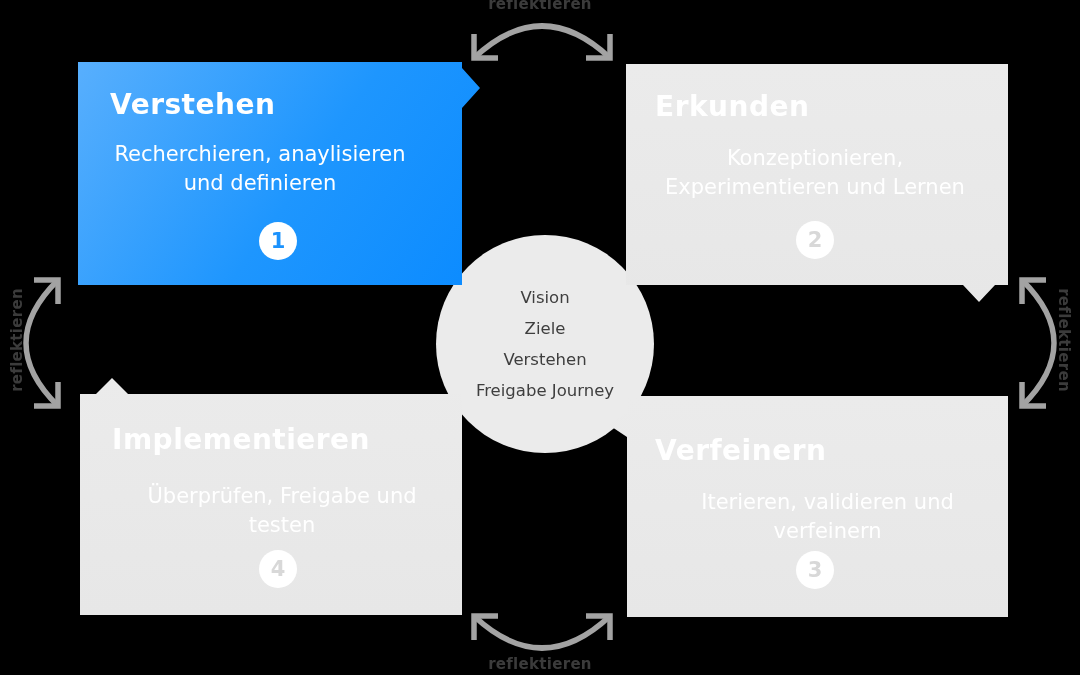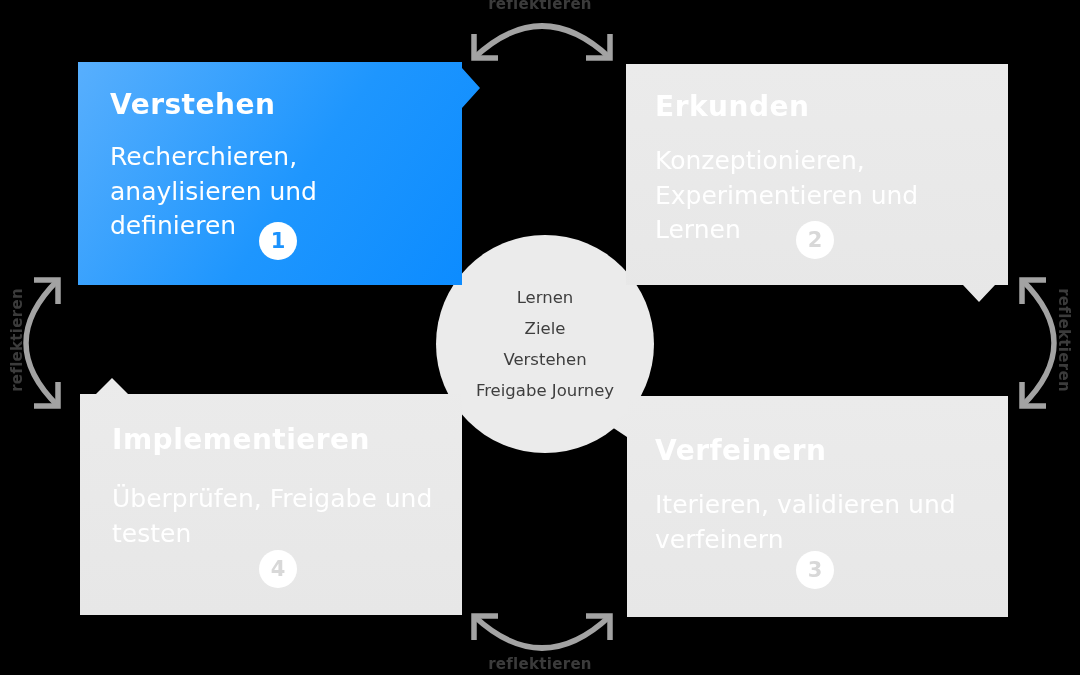--- a/index.html
+++ b/index.html
@@ -25,21 +25,21 @@
   }
   .panel-verfeinern{
     left:609px;top:396px;width:399px;height:221px;
     background:linear-gradient(180deg,#ebebeb,#e7e7e7);
     clip-path:polygon(18px 0,399px 0,399px 221px,18px 221px,18px 41px,0 29px,18px 16px);
   }
   .panel-title{
     position:absolute;color:#fff;font-weight:bold;font-size:28px;letter-spacing:.5px;
   }
   .panel-desc{
-    position:absolute;color:#fff;font-size:25px;line-height:1.38;font-weight:400;
+    position:absolute;color:#fff;font-size:21px;line-height:1.38;font-weight:400;text-align:center;
   }
   .pv .panel-title{left:32px;top:26px;}
   .pv .panel-desc{left:32px;top:78px;width:300px;}
   .pe .panel-title{left:29px;top:26px;}
   .pe .panel-desc{left:29px;top:80px;width:320px;}
   .pi .panel-title{left:32px;top:45px;}
   .pi .panel-desc{left:32px;top:104px;width:340px;}
   .pf .panel-title{left:46px;top:38px;}
   .pf .panel-desc{left:46px;top:92px;width:345px;}
   .num-badge{
@@ -69,21 +69,21 @@
   .cl-bottom{left:440px;top:655px;width:200px;text-align:center;}
   .cl-left{left:17px;top:340px;transform:translate(-50%,-50%) rotate(-90deg);}
   .cl-right{left:1064px;top:340px;transform:translate(-50%,-50%) rotate(90deg);}
 </style>
 </head>
 <body>
 
 <div class="stage-canvas">
 
   <div class="hub-circle">
-    <div class="hub-line">Lernen</div>
+    <div class="hub-line">Vision</div>
     <div class="hub-line">Ziele</div>
     <div class="hub-line">Verstehen</div>
     <div class="hub-line">Freigabe Journey</div>
   </div>
 
   <div class="panel panel-verstehen pv">
     <div class="panel-title">Verstehen</div>
     <div class="panel-desc">Recherchieren, anaylisieren und definieren</div>
   </div>
 

